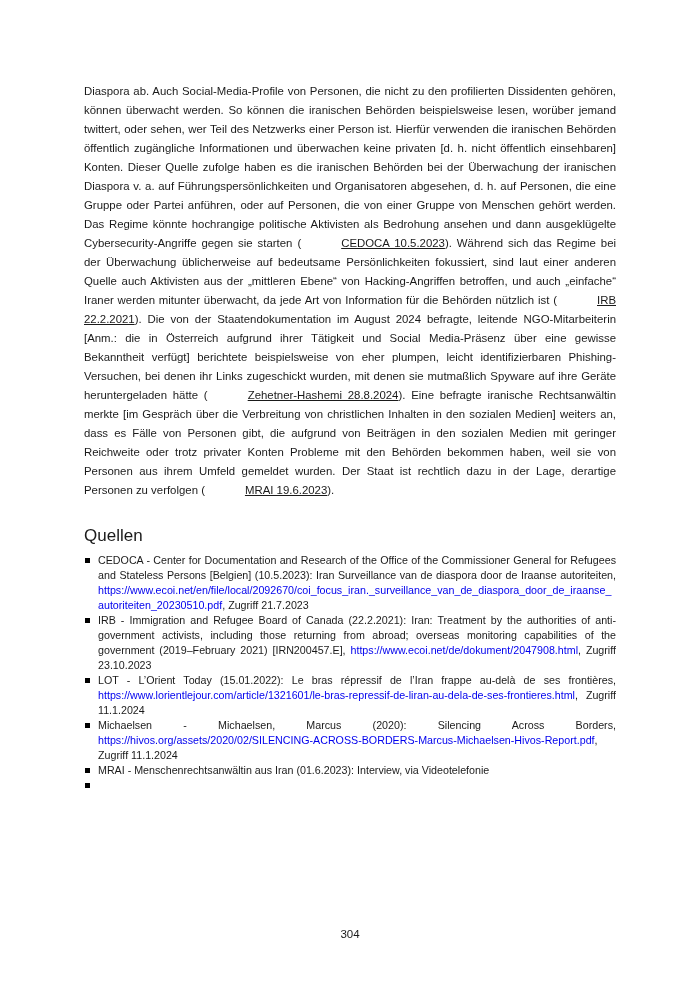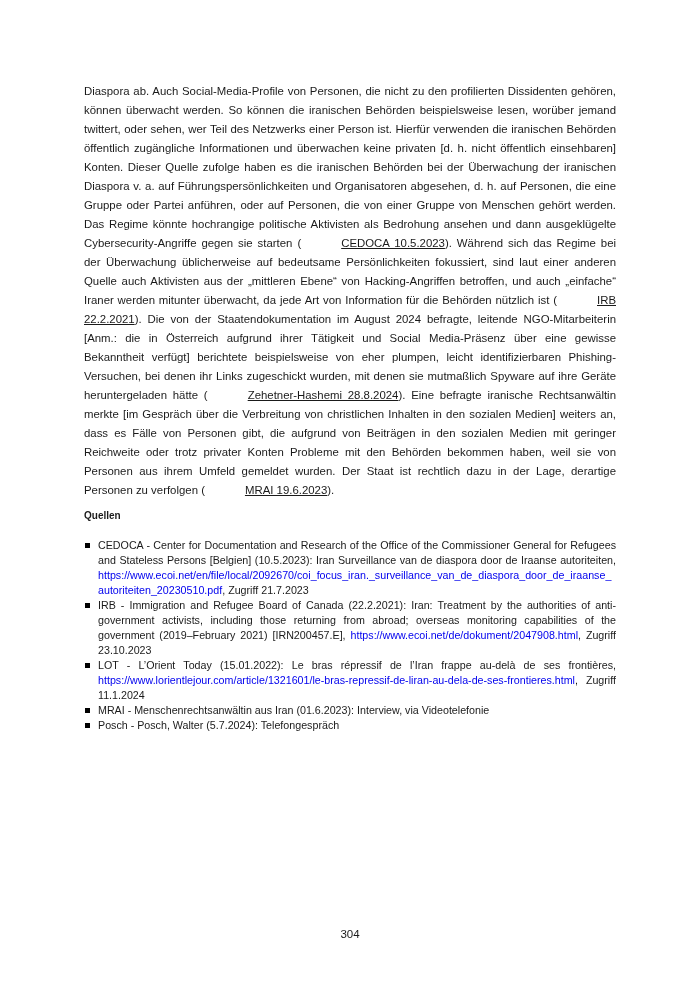--- a/index.html
+++ b/index.html
@@ -24,26 +24,26 @@
     font-size: 11.4px;
     line-height: 19px;
     text-align: justify;
     hyphens: auto;
     -webkit-hyphens: auto;
   }
   a { color: inherit; text-decoration: none; cursor: pointer; }
   a.cite { color: inherit; text-decoration: underline; padding-left: 40px; }
   a.url  { color: var(--link-blue, #0000EE); text-decoration: none; overflow-wrap: anywhere; }
   .quellen-heading {
-    margin-top: 10px;
-    font-size: 10px;
-    font-weight: 700;
+    margin-top: 26px;
+    font-size: 17px;
+    font-weight: 400;
   }
   .sources {
-    margin-top: 17px;
+    margin-top: 7px;
     list-style: none;
     font-size: 10.7px;
     line-height: 15px;
   }
   .sources li {
     position: relative;
     padding-left: 14px;
     text-align: justify;
   }
   .bullet {
@@ -83,24 +83,27 @@
       <li>
         <span class="bullet"></span>
         <span><span>IRB - Immigration and Refugee Board of Canada (22.2.2021): Iran: Treatment by the authorities of anti-government activists, including those returning from abroad; overseas monitoring capabilities of the government (2019–February 2021) [IRN200457.E], </span><a class="url" href="#">https://www.ecoi.net/de/dokument/2047908.html</a><span>, Zugriff 23.10.2023</span></span>
       </li>
       <li>
         <span class="bullet"></span>
         <span><span>LOT - L’Orient Today (15.01.2022): Le bras répressif de l’Iran frappe au-delà de ses frontières, </span><a class="url" href="#">https://www.lorientlejour.com/article/1321601/le-bras-repressif-de-liran-au-dela-de-ses-frontieres.html</a><span>, Zugriff 11.1.2024</span></span>
       </li>
       <li>
         <span class="bullet"></span>
+        <span><span>Michaelsen - Michaelsen, Marcus (2020): Silencing Across Borders, </span><a class="url" href="#">https://hivos.org/assets/2020/02/SILENCING-ACROSS-BORDERS-Marcus-Michaelsen-Hivos-Report.pdf</a><span>, Zugriff 11.1.2024</span></span>
+      </li>
+      <li>
+        <span class="bullet"></span>
         <span><span>MRAI - Menschenrechtsanwältin aus Iran (01.6.2023): Interview, via Videotelefonie</span></span>
       </li>
       <li>
         <span class="bullet"></span>
-        <span><span>Posch - Posch, Walter (5.7.2024): Telefongespräch</span></span>
       </li>
     </ul>
 
   </div>
 
   <div class="page-number">304</div>
 </div>
 
 </body></html>

